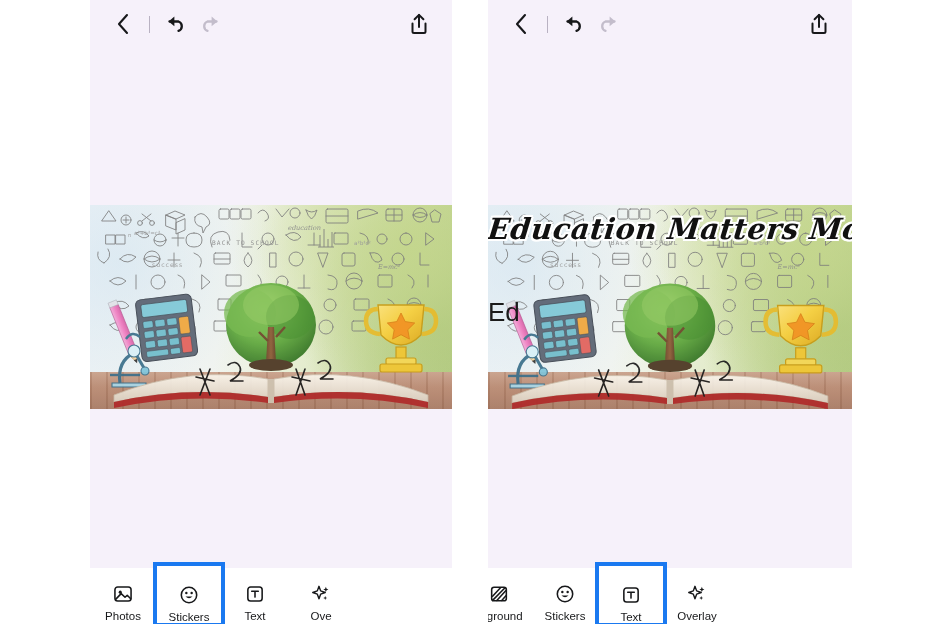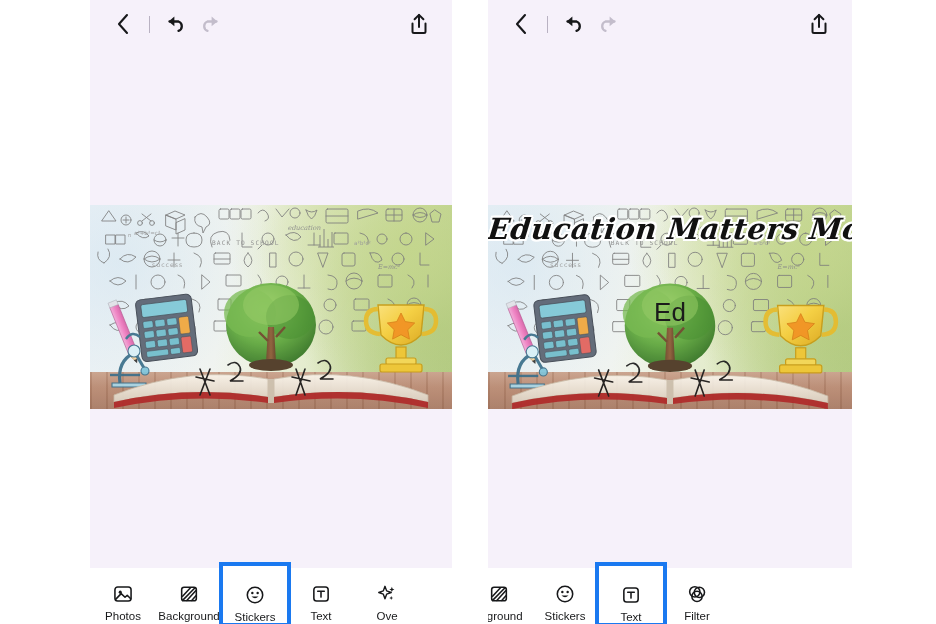--- a/index.html
+++ b/index.html
@@ -120,21 +120,21 @@
       -2.2px 0 0 #ffffff, 2.2px 0 0 #ffffff,
        0 -2.2px 0 #ffffff, 0 2.2px 0 #ffffff;
     white-space: nowrap;
     transform: skewX(-6deg);
     pointer-events: none;
   }
   .sticker-text {
     position: absolute;
     left: 0; right: 0;
     top: 92px;
-    text-align: center;
+    text-align: left;
     font-family: "Liberation Sans", sans-serif;
     font-size: 26px;
     font-weight: 400;
     color: #1b1b1b;
     pointer-events: none;
   }
 
   
   .bottombar {
     position: absolute;
@@ -459,29 +459,20 @@
         <div class="tool">
           <span class="t-icon">
             <svg width="22" height="22" viewBox="0 0 24 24">
       <rect x="3.2" y="4.4" width="17.6" height="15.2" rx="3" stroke="#17181a" fill="none" stroke-width="1.7" stroke-linecap="round" stroke-linejoin="round"></rect>
       <circle cx="9" cy="10" r="1.7" fill="#17181a" stroke="none"></circle>
       <path d="M4.2 17.6 L10 11.6 L14.2 15.6 L16.6 13.4 L20.4 17.2" stroke="#17181a" fill="none" stroke-width="1.7" stroke-linecap="round" stroke-linejoin="round"></path>
     </svg>
           </span>
           <span class="t-label">Photos</span>
         </div>
-        <div class="tool">
-          <span class="t-icon">
-            <svg width="22" height="22" viewBox="0 0 24 24">
-      <rect x="4" y="4.6" width="16" height="14.8" rx="2.6" stroke="#17181a" fill="none" stroke-width="1.7" stroke-linecap="round" stroke-linejoin="round"></rect>
-      <path d="M5 14.5 L13.6 5.2 M5 19 L18.6 5.2 M9.6 19 L19.6 8.2 M15 19 L19.8 13.6" stroke="#17181a" fill="none" stroke-width="1.7" stroke-linecap="round" stroke-linejoin="round"></path>
-    </svg>
-          </span>
-          <span class="t-label">Background</span>
-        </div>
         <div class="tool selected">
           <span class="t-icon">
             <svg width="22" height="22" viewBox="0 0 24 24">
       <circle cx="12" cy="12" r="8.4" stroke="#17181a" fill="none" stroke-width="1.7" stroke-linecap="round" stroke-linejoin="round"></circle>
       <circle cx="9.1" cy="9.9" r="1.35" fill="#17181a" stroke="none"></circle>
       <circle cx="14.9" cy="9.9" r="1.35" fill="#17181a" stroke="none"></circle>
       <path d="M8.2 13.6 Q12 17.4 15.8 13.6 Z" fill="#17181a" stroke="none"></path>
     </svg>
           </span>
           <span class="t-label">Stickers</span>
@@ -648,23 +639,23 @@
             <svg width="22" height="22" viewBox="0 0 24 24">
       <rect x="4.2" y="4.4" width="15.6" height="15.2" rx="3" stroke="#17181a" fill="none" stroke-width="1.7" stroke-linecap="round" stroke-linejoin="round"></rect>
       <path d="M8.4 9 L15.6 9 M12 9 L12 15.4" stroke="#17181a" fill="none" stroke-width="1.7" stroke-linecap="round" stroke-linejoin="round"></path>
     </svg>
           </span>
           <span class="t-label">Text</span>
         </div>
         <div class="tool">
           <span class="t-icon">
             <svg width="22" height="22" viewBox="0 0 24 24">
-      <circle cx="9.6" cy="9.6" r="5.6" stroke="#17181a" fill="none" stroke-width="1.7" stroke-linecap="round" stroke-linejoin="round"></circle>
-      <circle cx="14.6" cy="10.2" r="5.6" stroke="#17181a" fill="none" stroke-width="1.7" stroke-linecap="round" stroke-linejoin="round"></circle>
-      <circle cx="12" cy="14.6" r="5.6" stroke="#17181a" fill="none" stroke-width="1.7" stroke-linecap="round" stroke-linejoin="round"></circle>
-    </svg>
-          </span>
-          <span class="t-label">Filter</span>
+      <path d="M9.8 3.6 L11.6 8.6 L16.6 10.4 L11.6 12.2 L9.8 17.2 L8 12.2 L3 10.4 L8 8.6 Z" fill="none" stroke="#17181a" stroke-width="1.55" stroke-linejoin="round"></path>
+      <path d="M17.3 4.2 L18.1 6.2 L20.1 7 L18.1 7.8 L17.3 9.8 L16.5 7.8 L14.5 7 L16.5 6.2 Z" fill="#17181a" stroke="none"></path>
+      <path d="M16.6 14.2 L17.2 15.8 L18.8 16.4 L17.2 17 L16.6 18.6 L16 17 L14.4 16.4 L16 15.8 Z" fill="#17181a" stroke="none"></path>
+    </svg>
+          </span>
+          <span class="t-label">Overlay</span>
         </div>
       </div>
   </div>
 
 </div>
 
 </body></html>

